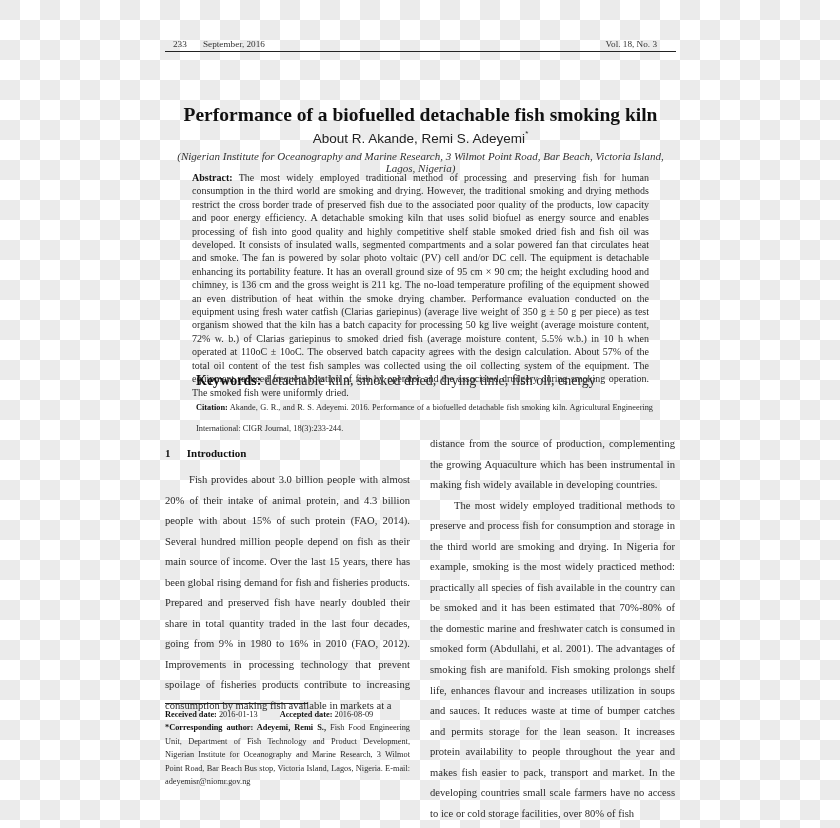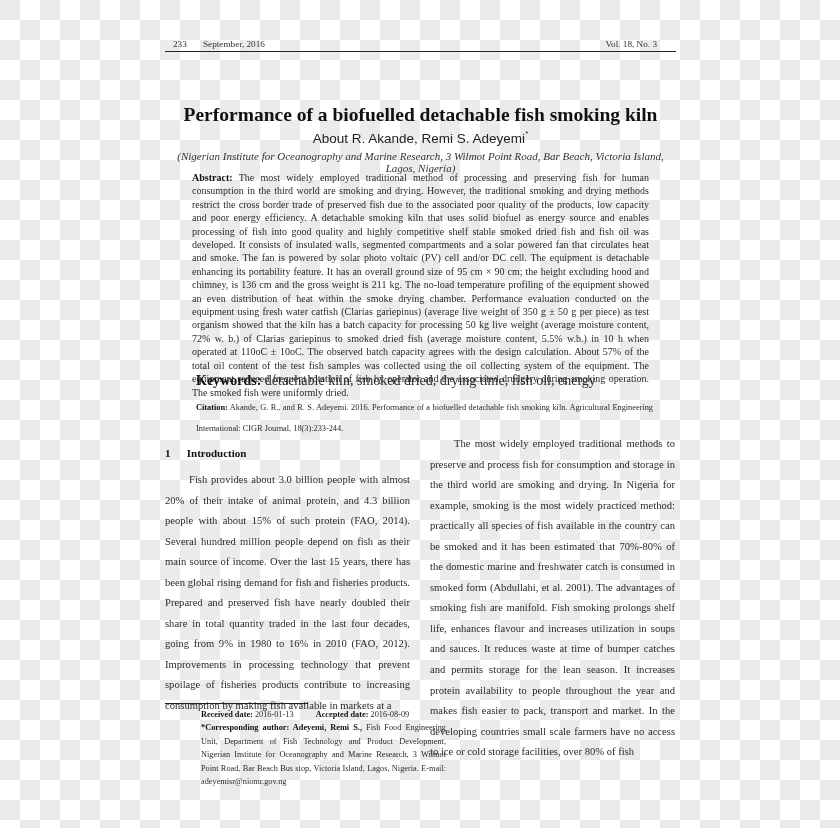--- a/index.html
+++ b/index.html
@@ -67,21 +67,21 @@
     font-size: 10.6px; line-height: 20.55px; text-align: justify; color: #2a2a2a;
   }
   .col p { margin: 0; }
   .col .indent { text-indent: 24px; }
   .col-left { left: 165px; top: 470px; width: 245px; }
   .col-right { left: 430px; top: 434px; width: 245px; }
 
   .fn-rule { left: 165px; top: 703px; width: 143px; height: 0; border-top: 1px solid #222; }
   .footnote {
     left: 165px; top: 708px; width: 245px;
-    font-size: 8.3px; line-height: 13.4px; text-align: justify; color: #2a2a2a; margin-left: 36px;
+    font-size: 8.3px; line-height: 13.4px; text-align: justify; color: #2a2a2a;
   }
   .footnote b { color: #111; }
   .footnote .acc { margin-left: 22px; }
 </style>
 </head>
 <body>
 
 <div class="abs run-header">
   <span class="pg">233</span>
   <span class="date">September, 2016</span>
@@ -100,20 +100,21 @@
 
 <div class="abs citation"><b>Citation:</b> <span>Akande, G. R., and R. S. Adeyemi. 2016. Performance of a biofuelled detachable fish smoking kiln.    Agricultural Engineering International: CIGR Journal, 18(3):233-244.</span></div>
 
 <div class="abs sec-heading"><span class="num">1</span> <span>Introduction</span></div>
 
 <div class="abs col col-left">
   <p class="indent">Fish provides about 3.0 billion people with almost 20% of their intake of animal protein, and 4.3 billion people with about 15% of such protein (FAO, 2014). Several hundred million people depend on fish as their main source of income. Over the last 15 years, there has been global rising demand for fish and fisheries products. Prepared and preserved fish have nearly doubled their share in total quantity traded in the last four decades, going from 9% in 1980 to 16% in 2010 (FAO, 2012). Improvements in processing technology that prevent spoilage of fisheries products contribute to increasing consumption by making fish available in markets at a</p>
 </div>
 
 <div class="abs col col-right">
+  <p>distance from the source of production, complementing the growing Aquaculture which has been instrumental in making fish widely available in developing countries.</p>
   <p class="indent">The most widely employed traditional methods to preserve and process fish for consumption and storage in the third world are smoking and drying. In Nigeria for example, smoking is the most widely practiced method: practically all species of fish available in the country can be smoked and it has been estimated that 70%-80% of the domestic marine and freshwater catch is consumed in smoked form (Abdullahi, et al. 2001). The advantages of smoking fish are manifold. Fish smoking prolongs shelf life, enhances flavour and increases utilization in soups and sauces. It reduces waste at time of bumper catches and permits storage for the lean season. It increases protein availability to people throughout the year and makes fish easier to pack, transport and market. In the developing countries small scale farmers have no access to ice or cold storage facilities, over 80% of fish</p>
 </div>
 
 <div class="abs fn-rule"></div>
 
 <div class="abs footnote">
   <div><b>Received date:</b> <span>2016-01-13</span><span class="acc"><b>Accepted date:</b> <span>2016-08-09</span></span></div>
   <div><b>*Corresponding author: Adeyemi, Remi S.,</b> <span>Fish Food Engineering Unit, Department of Fish Technology and Product Development, Nigerian Institute for Oceanography and Marine Research, 3 Wilmot Point Road, Bar Beach Bus stop, Victoria Island, Lagos, Nigeria. E-mail: adeyemisr@niomr.gov.ng</span></div>
 </div>
 

